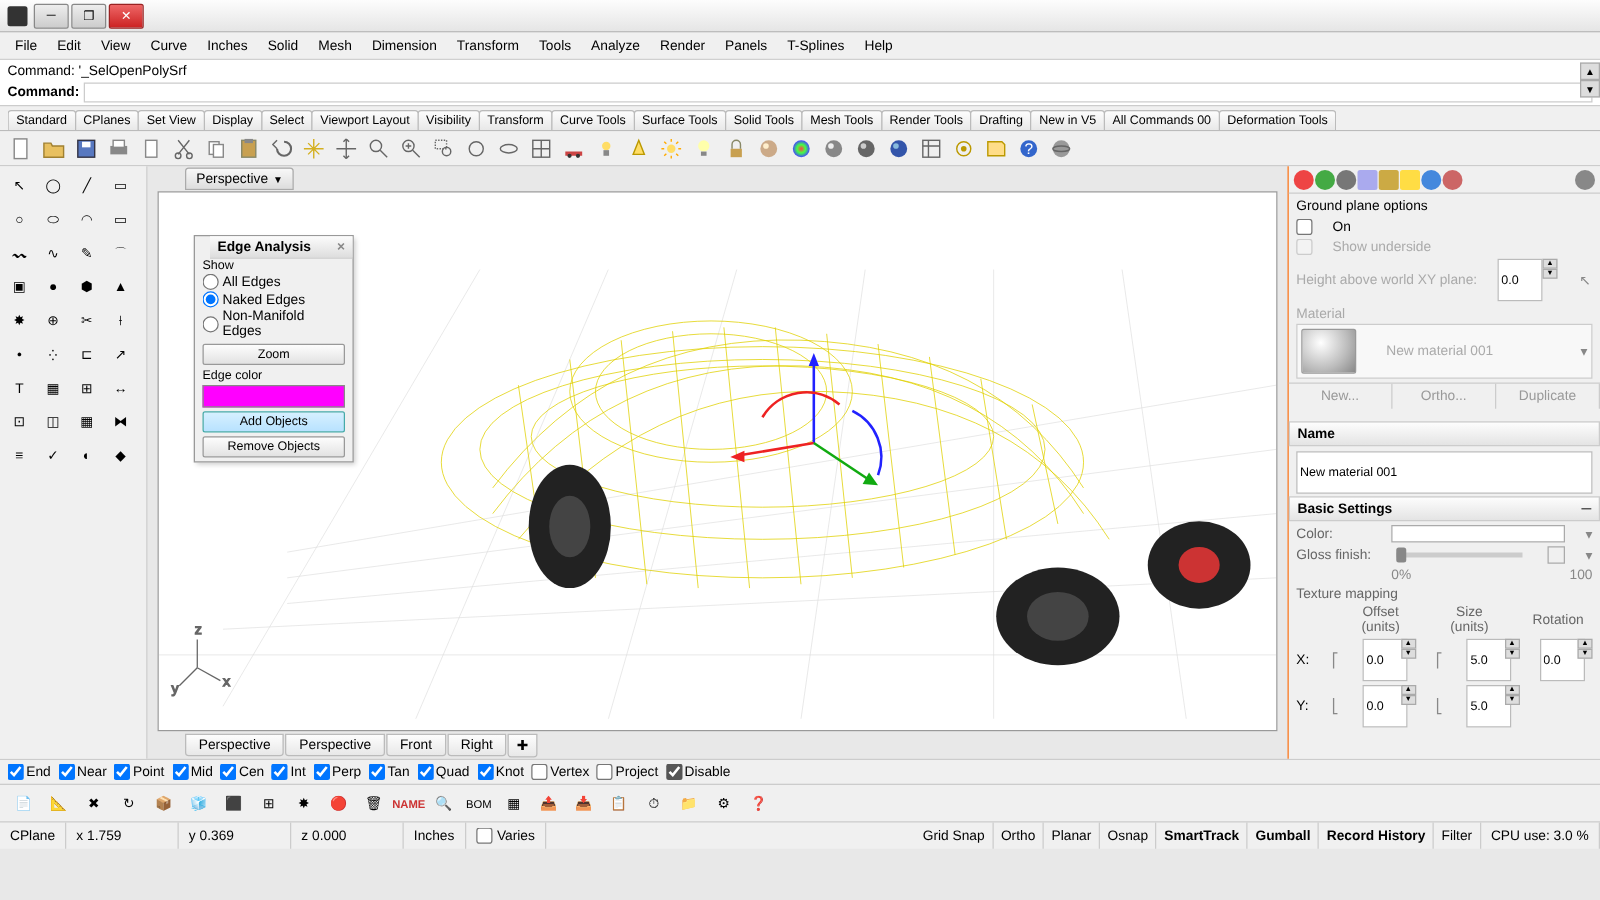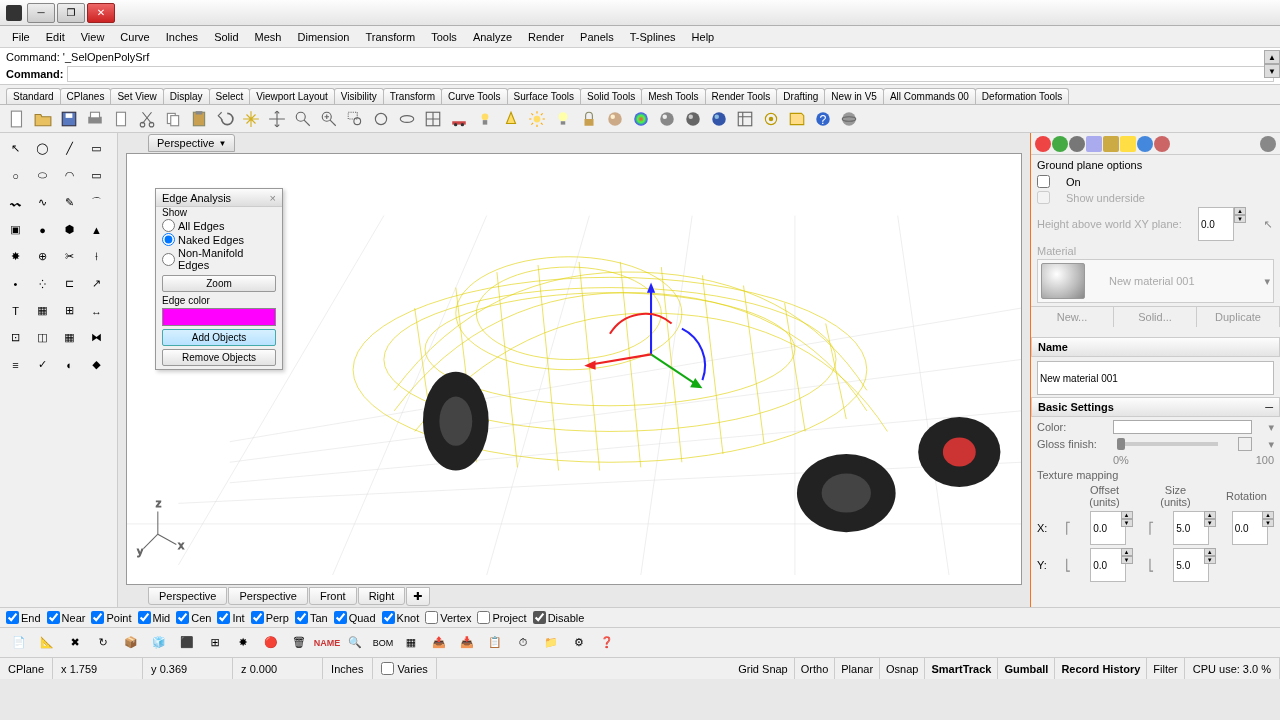--- a/index.html
+++ b/index.html
@@ -44,21 +44,21 @@
 .vp-tab .vptab { background:linear-gradient(#f8f8f8,#ddd); border:1px solid #aaa; padding:2px 8px; border-radius:3px 3px 0 0; display:flex; align-items:center; gap:4px; }
 .vp-tab .vptab .arrow { font-size:8px; }
 .viewport { flex:1; background:#fff; margin:0 8px; border:1px solid #999; position:relative; overflow:hidden; }
 .grid-bg { position:absolute; inset:0; }
 .vp-bottom-tabs { height:22px; display:flex; align-items:center; padding-left:30px; gap:1px; }
 .vp-bottom-tabs .bt { background:linear-gradient(#fdfdfd,#e8e8e8); border:1px solid #bbb; padding:2px 10px; border-radius:0 0 3px 3px; }
 .vp-bottom-tabs .bt.add { padding:2px 6px; }
 
 
 .edge-panel { position:absolute; left:28px; top:34px; width:128px; background:#f0f0f0; border:1px solid #999; box-shadow:2px 2px 4px rgba(0,0,0,0.2); z-index:10; }
-.edge-panel .hdr { height:18px; background:linear-gradient(#fcfcfc,#ddd); padding:2px 6px; font-weight:normal; display:flex; justify-content:space-between; align-items:center; border-bottom:1px solid #ccc;}
+.edge-panel .hdr { height:18px; background:linear-gradient(#fcfcfc,#ddd); padding:2px 6px; font-weight:bold; display:flex; justify-content:space-between; align-items:center; border-bottom:1px solid #ccc;margin-left:12px;}
 .edge-panel .hdr .x { color:#888; cursor:default; }
 .edge-panel .body { padding:0 6px;}
 .edge-panel .body .grp { margin-bottom:4px; }
 .edge-panel label { display:flex; align-items:center; gap:3px; font-size:10px; margin:1px 0;}
 .edge-panel .btn { display:block; width:100%; background:linear-gradient(#fdfdfd,#e2e2e2); border:1px solid #999; border-radius:2px; padding:2px 0; text-align:center; margin:3px 0; font-size:10px;}
 .edge-panel .btn.highlight { background:linear-gradient(#d6f0ff,#b8e2ff); border-color:#4aa; }
 .edge-panel .swatch { width:100%; height:18px; background:#ff00ff; border:1px solid #888; margin-top:2px;}
 
 
 .rightpanel { width:250px; background:#f0f0f0; border-left:1px solid #f97316; display:flex; flex-direction:column; }
@@ -567,21 +567,21 @@
         <span style="width:12px;text-align:center;color:#888">↖</span>
       </div>
       <div class="lbl dis" style="margin-top:4px;">Material</div>
       <div class="row" style="border:1px solid #ccc;padding:3px;background:#f8f8f8;margin-top:2px;">
         <div class="matpreview"></div>
         <span class="lbl dis">New material 001</span>
         <span style="margin-left:auto;color:#888">▾</span>
       </div>
       <div class="actbtns">
         <div class="actbtn"><span>New...</span></div>
-        <div class="actbtn"><span>Solid...</span></div>
+        <div class="actbtn"><span>Ortho...</span></div>
         <div class="actbtn"><span>Duplicate</span></div>
       </div>
     </div>
     <div class="rp-sect">
       <div class="hdr">
           <span>Name</span>
         </div>
       <input type="text" style="width: 100%; margin-top: 2px;" value="New material 001">
       <div class="hdr">
           <span>Basic Settings</span>

